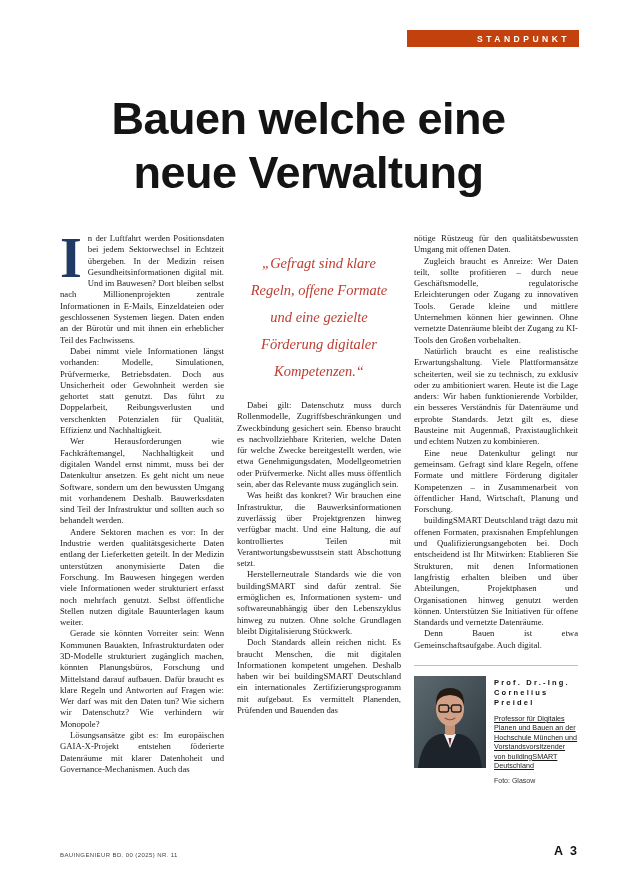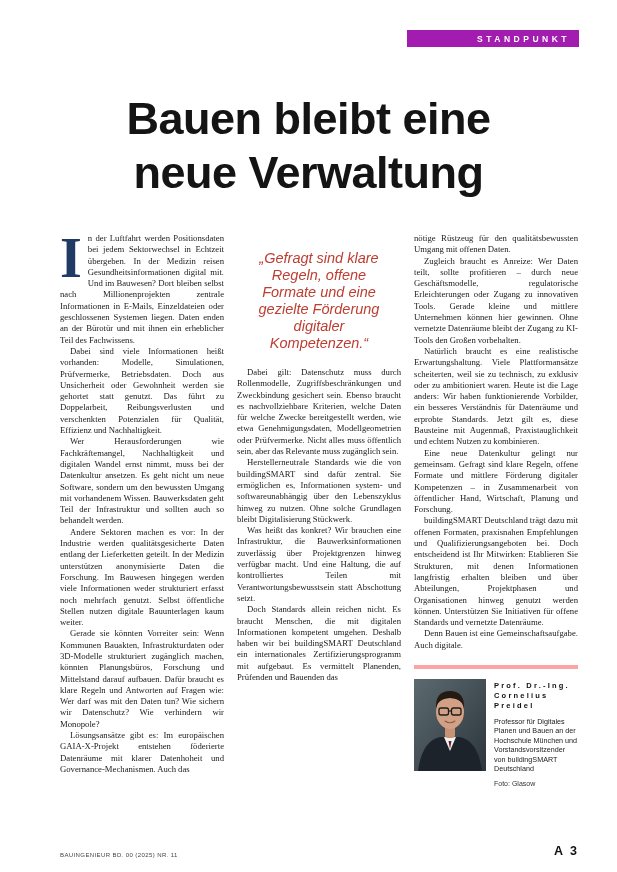--- a/index.html
+++ b/index.html
@@ -4,21 +4,21 @@
 <style>
   html,body { margin:0; padding:0; background:#e8e8e8; }
   .page {
     position:relative; width:617px; height:872px; margin:0 auto;
     background:#ffffff; overflow:hidden;
     font-family:"Liberation Serif", serif; color:#1a1a1a;
   }
   
   .kicker {
     position:absolute; top:30px; right:38px; width:172px; height:17px;
-    background:#a21caf; display:flex; align-items:center; justify-content:flex-end;
+    background:#c2410c; display:flex; align-items:center; justify-content:flex-end;
     padding-right:9px; box-sizing:border-box;
   }
   .kicker span {
     color:#ffffff; font-family:"Liberation Sans", sans-serif;
     font-size:8.5px; font-weight:700; letter-spacing:3.5px; text-transform:uppercase;
   }
   
   .headline {
     position:absolute; top:92px; left:0; right:0; margin:0;
     text-align:center; font-family:"Liberation Sans", sans-serif;
@@ -37,38 +37,38 @@
     text-indent:10px; hyphens:auto; -webkit-hyphens:auto; word-spacing:-0.2px;
   }
   .para.first { text-indent:0; }
   .dropcap {
     float:left; font-family:"Liberation Serif", serif; font-weight:700;
     font-size:56px; line-height:46px; padding:2px 6px 0 0; color:#203a64;
   }
   
   .pullquote {
     margin:17px 2px 15px 2px; padding:0 4px;
-    font-family:Liberation Sans, sans-serif; font-style:italic;
-    font-size:14.5px; line-height:17px; text-align:center; color:#bd3d31;
+    font-family:Liberation Serif, serif; font-style:italic;
+    font-size:14.5px; line-height:27px; text-align:center; color:#bd3d31;
   }
   
   .author {
-    margin-top:14px; padding-top:10px; border-top:4px solid #fca5a5;
+    margin-top:14px; padding-top:10px; border-top:1px solid #fca5a5;
     display:flex; gap:8px; align-items:flex-start;
   }
   .author-photo { width:72px; height:92px; flex:0 0 72px; overflow:hidden; }
   .author-photo svg { display:block; }
   .author-info { flex:1; font-family:"Liberation Sans", sans-serif; }
   .author-name { margin:2px 0 6px 0; }
   .author-name span {
     display:block; font-size:7.5px; font-weight:700; letter-spacing:2.2px;
     line-height:10px; color:#111111; white-space:nowrap;
   }
   .author-bio {
-    margin:0 0 6px 0; font-size:7.2px; line-height:9.4px; color:#1a1a1a;
+    margin:0 0 6px 0; font-size:7.2px; line-height:9.4px; color:#1a1a1a;text-decoration:underline;
   }
   .photo-credit { margin:0; font-size:7px; line-height:9px; color:#333333; }
   
   .footer {
     position:absolute; left:60px; right:38px; bottom:14px;
     display:flex; justify-content:space-between; align-items:flex-end;
   }
   .f-left {
     font-family:"Liberation Sans", sans-serif; font-size:6px;
     letter-spacing:0.4px; color:#444444; text-transform:uppercase;
@@ -81,55 +81,55 @@
 </head>
 <body>
 
 <div class="page">
 
   <div class="kicker">
     <span>STANDPUNKT</span>
   </div>
 
   <h1 class="headline">
-    <span class="hl">Bauen bleibt eine</span>
+    <span class="hl">Bauen welche eine</span>
     <span class="hl">neue Verwaltung</span>
   </h1>
 
   <div class="columns">
 
     <div class="col">
       <p class="para first"><span class="dropcap">I</span><span>n der Luftfahrt werden Positionsdaten bei jedem Sektorwechsel in Echtzeit übergeben. In der Medizin reisen Gesundheitsinformationen digital mit. Und im Bauwesen? Dort bleiben selbst nach Millionenprojekten zentrale Informationen in E-Mails, Einzeldateien oder geschlossenen Systemen liegen. Daten enden an der Bürotür und mit ihnen ein erheblicher Teil des Fachwissens.</span></p>
       <div>
-          <p class="para">Dabei sind viele Informationen heißt vorhanden: Modelle, Simulationen, Prüfvermerke, Betriebsdaten. Doch aus Unsicherheit oder Gewohnheit werden sie gehortet statt genutzt. Das führt zu Doppelarbeit, Reibungsverlusten und verschenkten Potenzialen für Qualität, Effizienz und Nachhaltigkeit.</p>
-          <p class="para">Wer Herausforderungen wie Fachkräftemangel, Nachhaltigkeit und digitalen Wandel ernst nimmt, muss bei der Datenkultur ansetzen. Es geht nicht um neue Software, sondern um den bewussten Umgang mit vorhandenem Wissen. Bauwerksdaten geht Teil der Infrastruktur und sollten auch so behandelt werden.</p>
+          <p class="para">Dabei nimmt viele Informationen längst vorhanden: Modelle, Simulationen, Prüfvermerke, Betriebsdaten. Doch aus Unsicherheit oder Gewohnheit werden sie gehortet statt genutzt. Das führt zu Doppelarbeit, Reibungsverlusten und verschenkten Potenzialen für Qualität, Effizienz und Nachhaltigkeit.</p>
+          <p class="para">Wer Herausforderungen wie Fachkräftemangel, Nachhaltigkeit und digitalen Wandel ernst nimmt, muss bei der Datenkultur ansetzen. Es geht nicht um neue Software, sondern um den bewussten Umgang mit vorhandenem Deshalb. Bauwerksdaten sind Teil der Infrastruktur und sollten auch so behandelt werden.</p>
           <p class="para">Andere Sektoren machen es vor: In der Industrie werden qualitätsgesicherte Daten entlang der Lieferketten geteilt. In der Medizin unterstützen anonymisierte Daten die Forschung. Im Bauwesen hingegen werden viele Informationen weder strukturiert erfasst noch mehrfach genutzt. Selbst öffentliche Stellen nutzen digitale Bauunterlagen kaum weiter.</p>
           <p class="para">Gerade sie könnten Vorreiter sein: Wenn Kommunen Bauakten, Infrastrukturdaten oder 3D-Modelle strukturiert zugänglich machen, könnten Planungsbüros, Forschung und Mittelstand darauf aufbauen. Dafür braucht es klare Regeln und Antworten auf Fragen wie: Wer darf was mit den Daten tun? Wie sichern wir Datenschutz? Wie verhindern wir Monopole?</p>
           <p class="para">Lösungsansätze gibt es: Im europäischen GAIA-X-Projekt entstehen föderierte Datenräume mit klarer Datenhoheit und Governance-Mechanismen. Auch das</p>
         </div>
     </div>
 
     <div class="col">
       <div class="pullquote">„Gefragt sind klare Regeln, offene Formate und eine gezielte Förderung digitaler Kompetenzen.“</div>
       <div>
           <p class="para">Dabei gilt: Datenschutz muss durch Rollenmodelle, Zugriffsbeschränkungen und Zweckbindung gesichert sein. Ebenso braucht es nachvollziehbare Kriterien, welche Daten für welche Zwecke bereitgestellt werden, wie etwa Genehmigungsdaten, Modellgeometrien oder Prüfvermerke. Nicht alles muss öffentlich sein, aber das Relevante muss zugänglich sein.</p>
+          <p class="para">Was heißt das konkret? Wir brauchen eine Infrastruktur, die Bauwerksinformationen zuverlässig über Projektgrenzen hinweg verfügbar macht. Und eine Haltung, die auf kontrolliertes Teilen mit Verantwortungsbewusstsein statt Abschottung setzt.</p>
           <p class="para">Herstellerneutrale Standards wie die von buildingSMART sind dafür zentral. Sie ermöglichen es, Informationen system- und softwareunabhängig über den Lebenszyklus hinweg zu nutzen. Ohne solche Grundlagen bleibt Digitalisierung Stückwerk.</p>
-          <p class="para">Was heißt das konkret? Wir brauchen eine Infrastruktur, die Bauwerksinformationen zuverlässig über Projektgrenzen hinweg verfügbar macht. Und eine Haltung, die auf kontrolliertes Teilen mit Verantwortungsbewusstsein statt Abschottung setzt.</p>
           <p class="para">Doch Standards allein reichen nicht. Es braucht Menschen, die mit digitalen Informationen kompetent umgehen. Deshalb haben wir bei buildingSMART Deutschland ein internationales Zertifizierungsprogramm mit aufgebaut. Es vermittelt Planenden, Prüfenden und Bauenden das</p>
         </div>
     </div>
 
     <div class="col">
       <p class="para first">nötige Rüstzeug für den qualitätsbewussten Umgang mit offenen Daten.</p>
       <div>
           <p class="para">Zugleich braucht es Anreize: Wer Daten teilt, sollte profitieren – durch neue Geschäftsmodelle, regulatorische Erleichterungen oder Zugang zu innovativen Tools. Gerade kleine und mittlere Unternehmen können hier gewinnen. Ohne vernetzte Datenräume bleibt der Zugang zu KI-Tools den Großen vorbehalten.</p>
           <p class="para">Natürlich braucht es eine realistische Erwartungshaltung. Viele Plattformansätze scheiterten, weil sie zu technisch, zu exklusiv oder zu ambitioniert waren. Heute ist die Lage anders: Wir haben funktionierende Vorbilder, ein besseres Verständnis für Datenräume und erprobte Standards. Jetzt gilt es, diese Bausteine mit Augenmaß, Praxistauglichkeit und echtem Nutzen zu kombinieren.</p>
           <p class="para">Eine neue Datenkultur gelingt nur gemeinsam. Gefragt sind klare Regeln, offene Formate und mittlere Förderung digitaler Kompetenzen – in Zusammenarbeit von öffentlicher Hand, Wirtschaft, Planung und Forschung.</p>
           <p class="para">buildingSMART Deutschland trägt dazu mit offenen Formaten, praxisnahen Empfehlungen und Qualifizierungsangeboten bei. Doch entscheidend ist Ihr Mitwirken: Etablieren Sie Strukturen, mit denen Informationen langfristig erhalten bleiben und über Abteilungen, Projektphasen und Organisationen hinweg genutzt werden können. Unterstützen Sie Initiativen für offene Standards und vernetzte Datenräume.</p>
-          <p class="para">Denn Bauen ist eine Gemeinschaftsaufgabe. Auch digitale.</p>
+          <p class="para">Denn Bauen ist etwa Gemeinschaftsaufgabe. Auch digital.</p>
         </div>
 
       <div class="author">
         <div class="author-photo">
           <svg width="72" height="92" viewBox="0 0 72 92" xmlns="http://www.w3.org/2000/svg">
             <defs>
               <linearGradient id="bgGrad" x1="0" y1="0" x2="1" y2="1">
                 <stop offset="0" stop-color="#5c6a70"></stop>
                 <stop offset="1" stop-color="#2c363c"></stop>
               </linearGradient>

